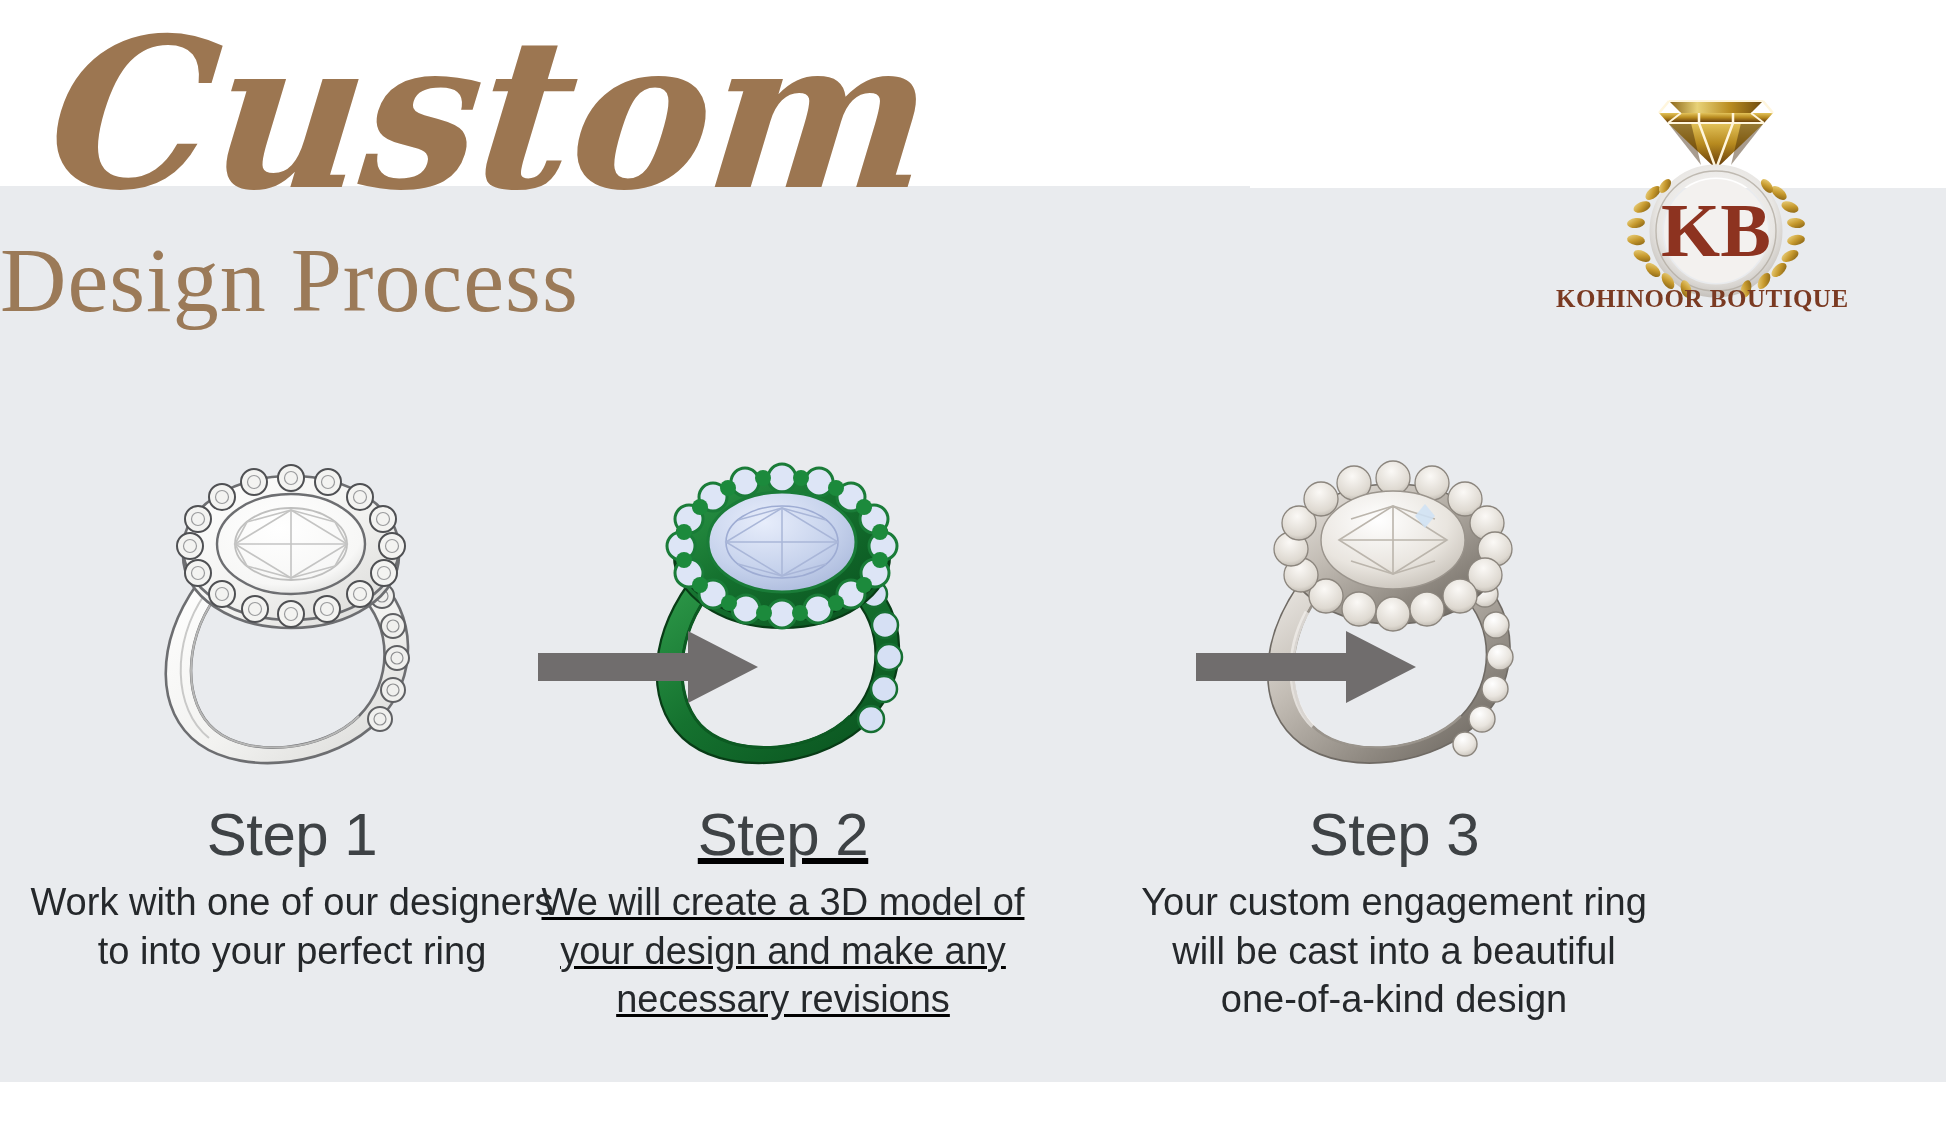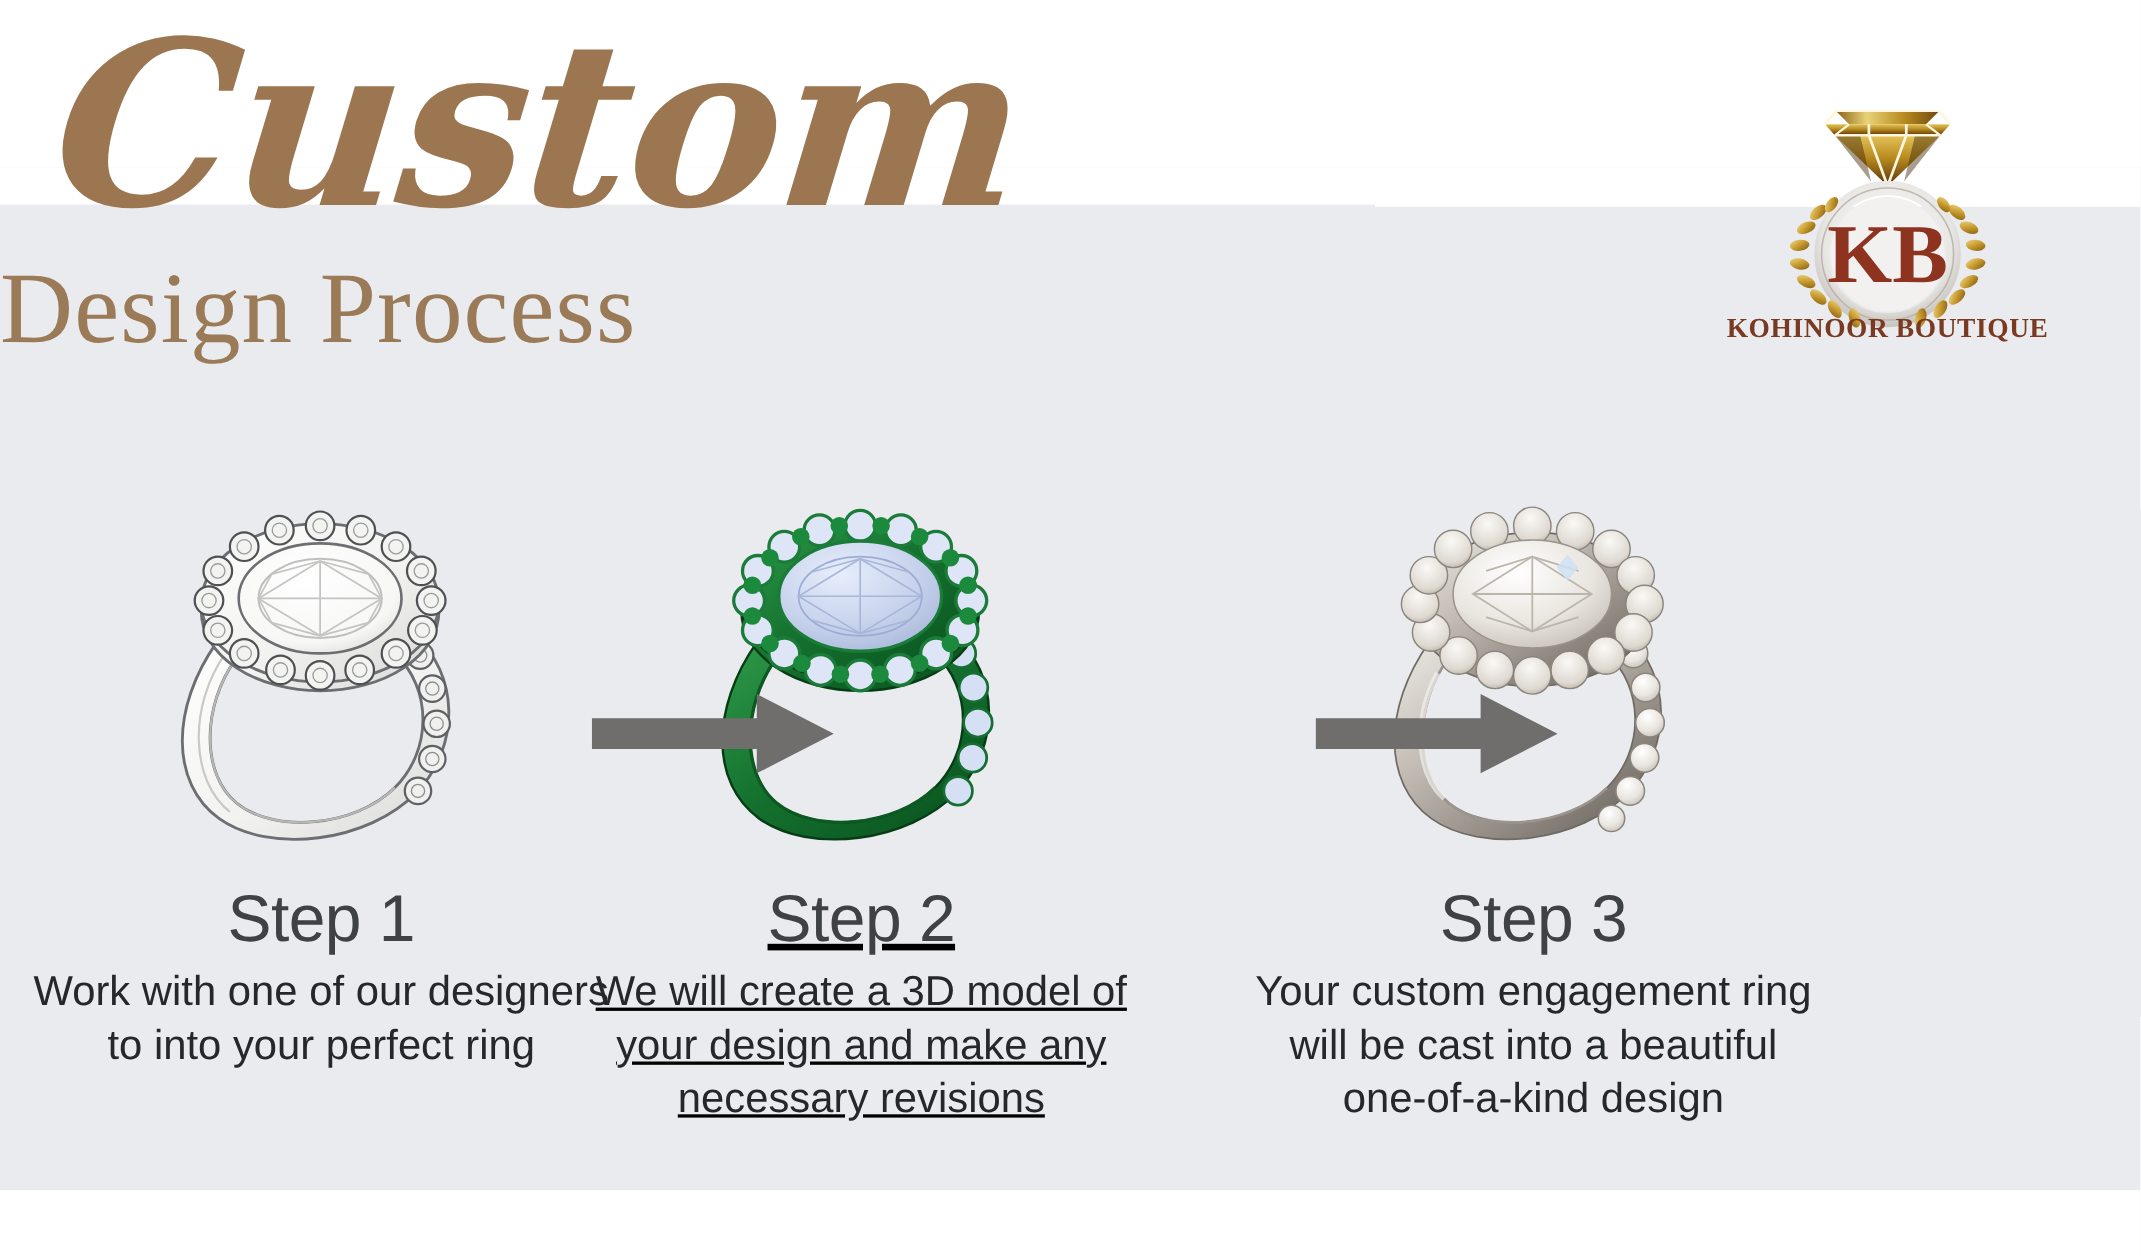--- a/index.html
+++ b/index.html
@@ -102,21 +102,20 @@
     top: 68px;
     transform: translateX(-50%);
     width: 206px;
     height: 150px;
   }
   .logo-text {
     position: absolute;
     left: 0;
     top: 200px;
     width: 320px;
-    text-align: center;
     font-family: "Liberation Serif", "DejaVu Serif", serif;
     font-weight: 700;
     font-size: 25px;
     letter-spacing: 0.5px;
     color: #7a3a22;
     white-space: nowrap;
   }
 
   
   .steps {

